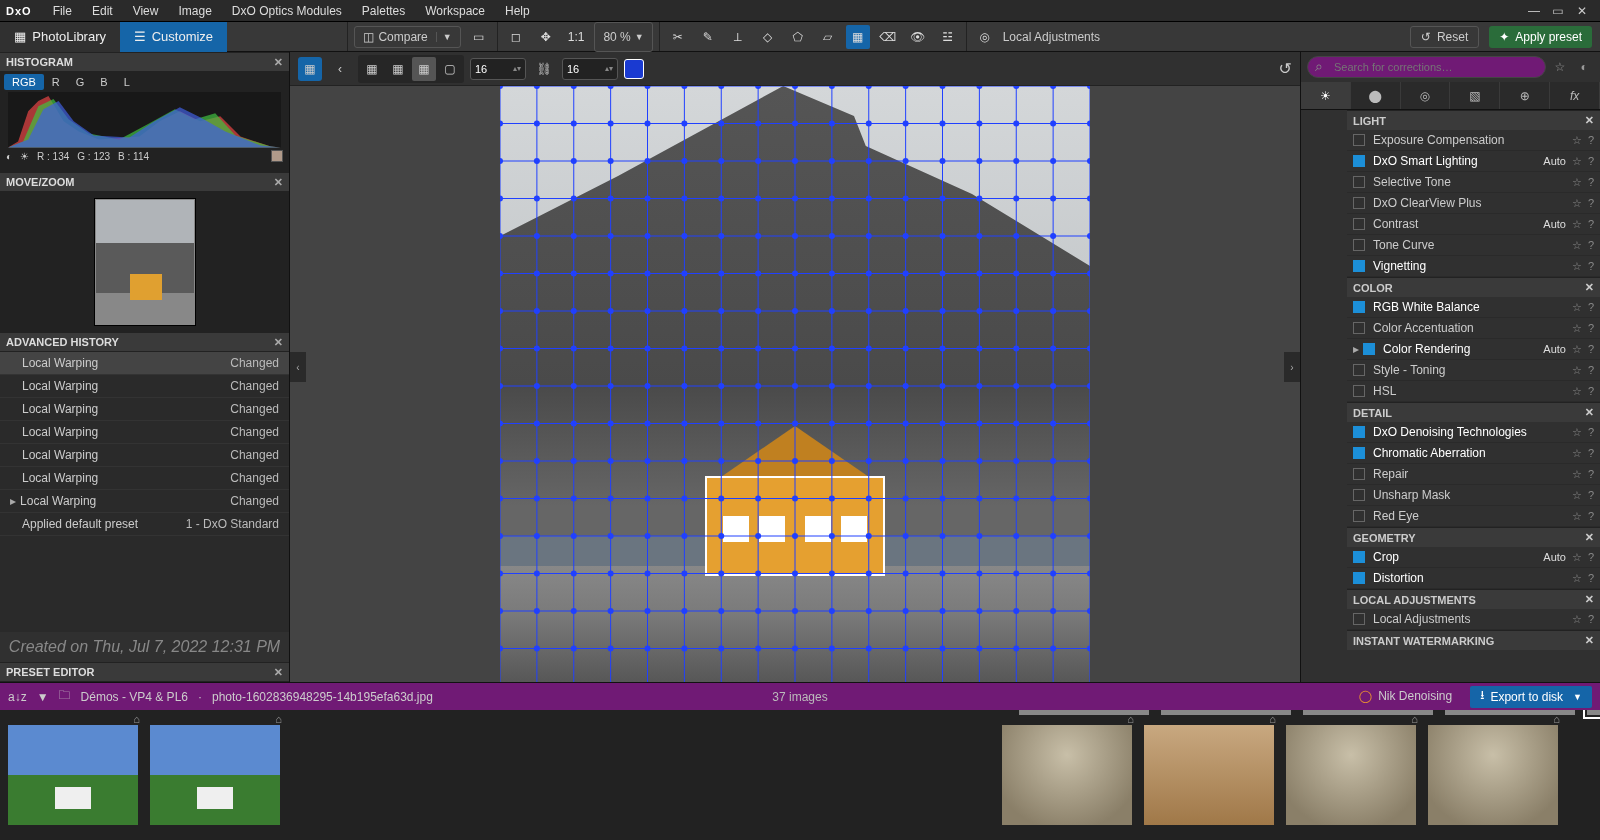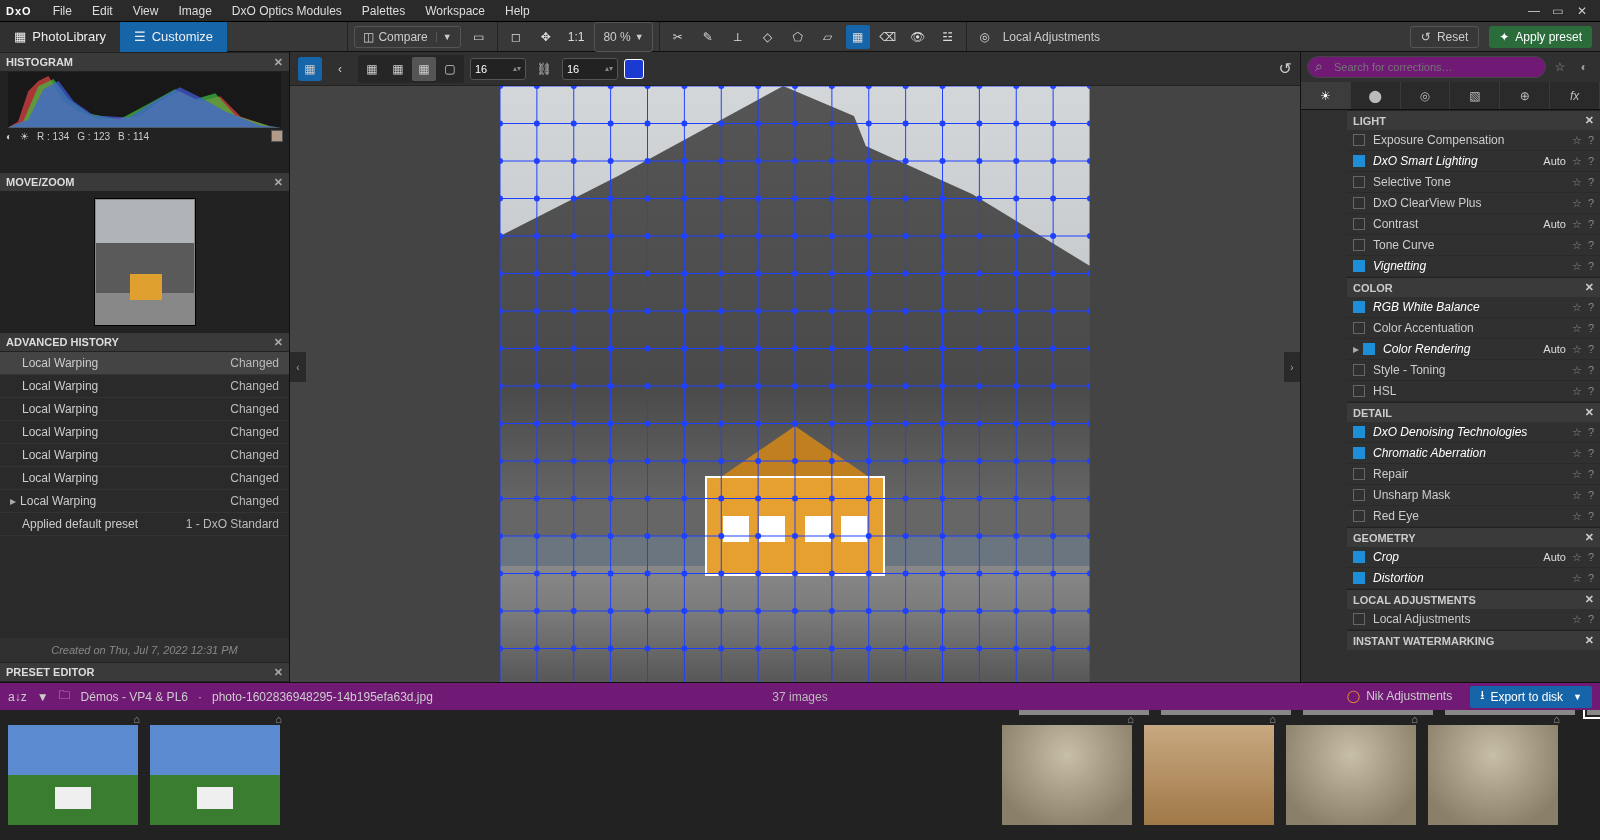--- a/index.html
+++ b/index.html
@@ -51,21 +51,21 @@
 .mzbody { height: 140px; display: flex; align-items: center; justify-content: center; background: #222; }
 .mzthumb { width: 100px; height: 126px; background: linear-gradient(#b0b4b8 0 35%, #5a5a5a 35% 75%, #888 75% 100%); border: 1px solid #888; box-shadow: 0 0 0 1px #000; position: relative; }
 .mzthumb::after { content:""; position:absolute; bottom:24px; left:34px; width:32px; height:26px; background:#e0a030; }
 
 
 .ahlist { flex: 1; overflow: hidden; background: #2a2a2a; }
 .ahrow { display: flex; padding: 4px 10px 4px 22px; font-size: 12px; border-bottom: 1px solid #333; cursor: pointer; }
 .ahrow .st { margin-left: auto; color: #bbb; }
 .ahrow.sel { background: #444; }
 .ahrow.exp::before { content: "▸"; position: relative; left: -12px; margin-right: -8px; color: #aaa; }
-.ahfoot { font-style: italic; font-size: 11px; color: #888; text-align: center; padding: 6px 0; }
+.ahfoot { font-style: italic; font-size: 16px; color: #888; text-align: center; padding: 6px 0; }
 
 
 .vtb { height: 34px; background: #303030; display: flex; align-items: center; padding: 0 8px; gap: 6px; border-bottom: 1px solid #222; }
 .vtb .grp { display: flex; gap: 2px; background: #262626; padding: 2px; border-radius: 3px; }
 .vtb .vbtn { width: 24px; height: 24px; display: flex; align-items: center; justify-content: center; cursor: pointer; border-radius: 2px; color: #ccc; }
 .vtb .vbtn.sel { background: #555; }
 .vtb .spin { display:flex; align-items:center; background:#222; border:1px solid #555; border-radius:3px; padding:0 4px; height:22px; width:56px; font-size:11px; justify-content: space-between;}
 .vtb .spin .sv { color:#fff; }
 .vtb .arrow-box { width:24px; height:24px; background:#1565a8; border-radius:3px; display:flex; align-items:center; justify-content:center; cursor:pointer; }
 .vtb .swatch { width:20px; height:20px; background:#1a3ad1; border:1px solid #fff; border-radius:3px; cursor:pointer; }
@@ -103,21 +103,21 @@
 .rcats .cat.sel { background:#3c3c3c; color:#fff; }
 
 
 .rlist { flex:1; overflow-y:auto;margin-left:46px; }
 .rsec { background:#3a3a3a; height:20px; display:flex; align-items:center; padding:0 6px; font-size:11px; font-weight:bold; border-top:1px solid #222; }
 .rsec .px { margin-left:auto; cursor:pointer; }
 .ritem { height:21px; display:flex; align-items:center; padding:0 6px; font-size:12px; background:#303030; border-bottom:1px solid #2a2a2a; cursor:pointer; }
 .ritem .chk { width:12px; height:12px; border:1px solid #666; margin-right:8px; }
 .ritem .chk.on { background:#1c8fd8; border-color:#1c8fd8; }
 .ritem .nm { color:#ccc; }
-.ritem.on .nm { color:#fff;font-style:italic; }
+.ritem.on .nm { color:#fff; }
 .ritem .sp { margin-left:auto; display:flex; align-items:center; gap:6px; }
 .ritem .auto { font-size:11px; color:#ddd; }
 .ritem .star { color:#888; font-size:11px; }
 .ritem .q { color:#888; font-size:11px; }
 .ritem .arrow::before { content:"▸"; color:#aaa; margin-right:4px; }
 
 
 .pathbar { height:28px; background:#701a75; border-top:1px solid #111; display:flex; align-items:center; padding:0 8px; gap:10px; font-size:12px; }
 .pathbar .center-info { position:absolute; left:50%; transform:translateX(-50%); color:#bbb; }
 .pathbar .rbtns { margin-left:auto; display:flex; gap:8px; }
@@ -216,20 +216,27 @@
 </div>
 
 <div class="main">
 
   <div class="lpanel">
     <div class="phdr">
       <span>HISTOGRAM</span>
       <span class="px">✕</span>
     </div>
     <div class="histbody">
+      <div class="hist-tabs">
+        <span class="on">RGB</span>
+        <span>R</span>
+        <span>G</span>
+        <span>B</span>
+        <span>L</span>
+      </div>
       <div class="hist-canvas">
         <svg class="hist-wave" viewBox="0 0 270 56" preserveAspectRatio="none">
           <path d="M0 56 L10 50 L20 20 L30 10 L40 5 L55 30 L70 40 L90 48 L130 45 L150 30 L170 20 L190 30 L210 25 L230 45 L260 55 L270 56 Z" fill="#d04040" opacity="0.8"></path>
           <path d="M0 56 L15 50 L30 15 L45 8 L60 28 L80 42 L110 48 L140 32 L165 18 L185 28 L205 22 L225 44 L260 55 L270 56 Z" fill="#40c040" opacity="0.7"></path>
           <path d="M0 56 L20 48 L35 18 L50 10 L65 30 L85 44 L120 46 L145 30 L170 16 L190 26 L215 40 L250 54 L270 56 Z" fill="#4060e0" opacity="0.7"></path>
         </svg>
       </div>
       <div class="hist-info">
         <span>◐</span>
         <span>☀</span>
@@ -875,21 +882,21 @@
   <span>a↓z</span>
   <span>▼</span>
   <span>🗀</span>
   <span>Démos - VP4 &amp; PL6</span>
   <span>·</span>
   <span>photo-1602836948295-14b195efa63d.jpg</span>
   <span class="center-info">37 images</span>
   <div class="rbtns">
     <div class="nik">
       <span style="color:#e89030">◯</span>
-      <span>Nik Adjustments</span>
+      <span>Nik Denoising</span>
     </div>
     <div class="export">
       <span>⭳</span>
       <span>Export to disk</span>
       <span style="font-size:9px;margin-left:4px">▼</span>
     </div>
   </div>
 </div>
 
 <div class="filmstrip" id="filmstrip">

